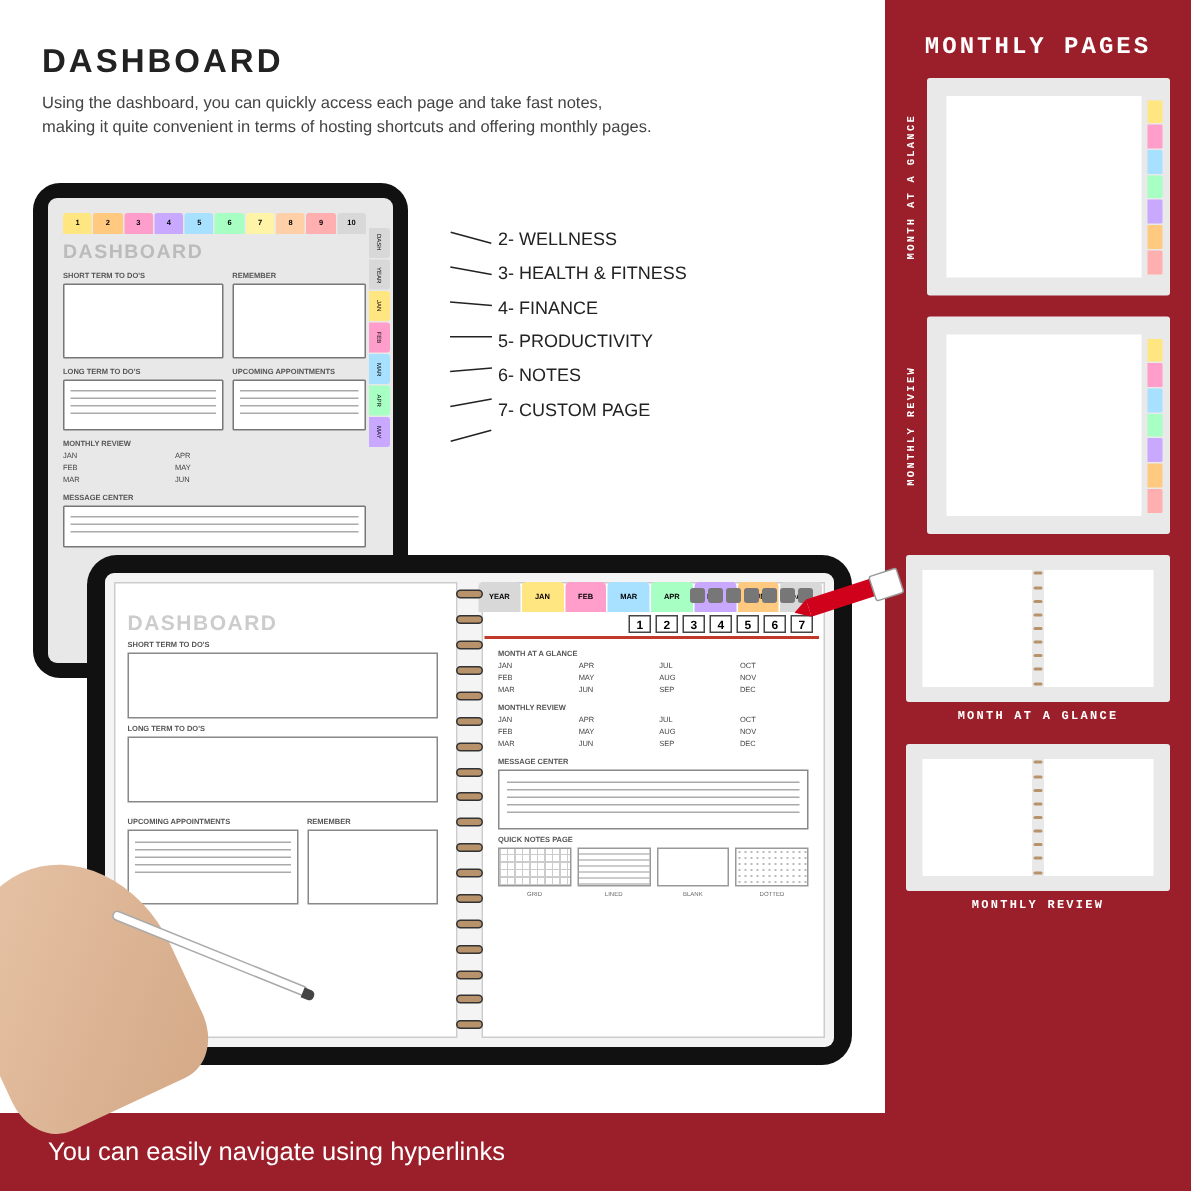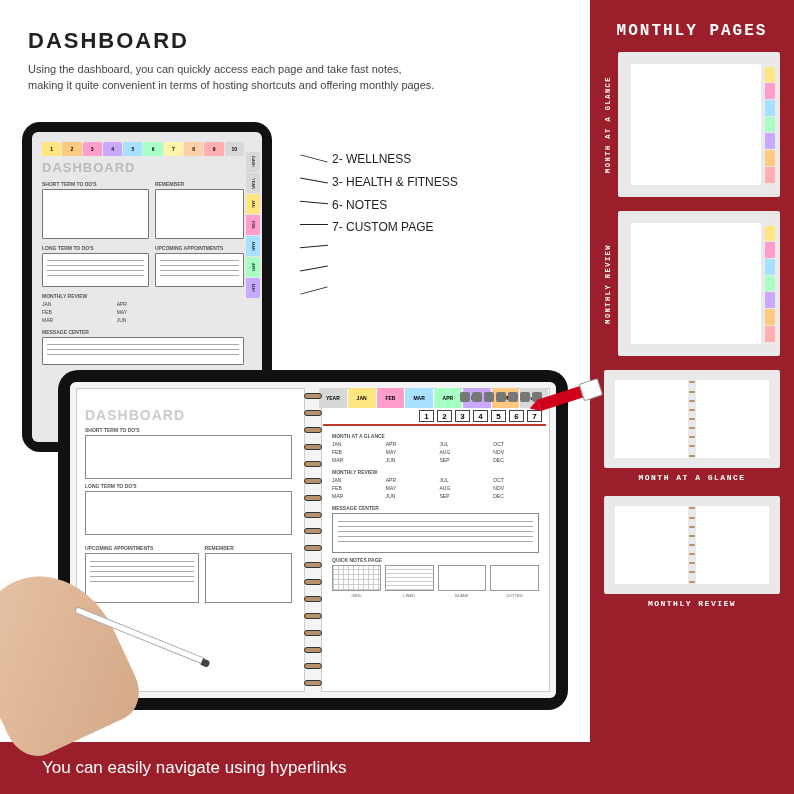--- a/index.html
+++ b/index.html
@@ -62,21 +62,21 @@
 .marker { position: absolute; right: 4px; top: 392px; width: 48px; height: 12px; background: #d0021b; transform: rotate(-18deg); z-index: 10; }
 .marker::before { content: ''; position: absolute; left: -10px; top: 0; border-right: 10px solid #d0021b; border-top: 6px solid transparent; border-bottom: 6px solid transparent; }
 .marker::after { content: ''; position: absolute; right: -16px; top: -2px; width: 18px; height: 16px; background: #fff; border: 1px solid #999; border-radius: 2px; }
 
 
 .hand { position: absolute; left: -20px; bottom: 50px; width: 140px; height: 170px; background: linear-gradient(135deg, #e8c5a8, #d4a987); border-radius: 50% 50% 20% 20%; transform: rotate(-25deg); z-index: 8; }
 .stylus { position: absolute; left: 70px; bottom: 155px; width: 140px; height: 7px; background: #fff; border: 0.5px solid #aaa; border-radius: 4px; transform: rotate(22deg); z-index: 9; }
 .stylus::after { content: ''; position: absolute; right: -6px; top: 0; width: 8px; height: 7px; background: #444; border-radius: 0 3px 3px 0; }
 
 
-.banner { position: absolute; left: 0; bottom: 0; width: 590px; height: 52px; background: #9a1f2a; color: #fff; display: flex; align-items: center; padding-left: 42px; font-size: 17px; font-weight: 500; }
+.banner { position: absolute; left: 0; bottom: 0; width: 590px; height: 52px; background: #9a1f2a; color: #fff; display: flex; align-items: center; padding-left: 32px; font-size: 17px; font-weight: 500; }
 
 
 .side-title { text-align: center; color: #fff; font-size: 16px; font-weight: 700; letter-spacing: 2px; padding: 22px 4px 12px; }
 .side-items { padding: 0 14px; }
 .side-block { margin-bottom: 14px; position: relative; }
 .side-block.lab-left { display: flex; align-items: center; gap: 6px; }
 .side-vert { color: #fff; font-size: 7px; font-weight: 600; letter-spacing: 1.5px; writing-mode: vertical-rl; transform: rotate(180deg); text-align: center; }
 .thumb { background: #e9e9e9; border-radius: 2px; overflow: hidden; position: relative; flex: 1; }
 .thumb-p { height: 145px; }
 .thumb-l { height: 98px; width: 100%; }
@@ -95,20 +95,22 @@
 <div class="main-area">
   <div class="title">DASHBOARD</div>
   <div class="subtitle">
     <span>Using the dashboard, you can quickly access each page and take fast notes,</span><br>
     <span>making it quite convenient in terms of hosting shortcuts and offering monthly pages.</span>
   </div>
 
   <div class="legend">
       <div>2-   WELLNESS</div>
       <div>3-   HEALTH &amp; FITNESS</div>
+    <div>4-   FINANCE</div>
+      <div>5-   PRODUCTIVITY</div>
       <div>6-   NOTES</div>
     <div>7-   CUSTOM PAGE</div>
   </div>
   <div class="lead-lines">
     <div style="left:0;top:0;width:28px;transform:rotate(15deg)"></div>
     <div style="left:0;top:22px;width:28px;transform:rotate(10deg)"></div>
     <div style="left:0;top:44px;width:28px;transform:rotate(5deg)"></div>
     <div style="left:0;top:66px;width:28px"></div>
     <div style="left:0;top:88px;width:28px;transform:rotate(-5deg)"></div>
     <div style="left:0;top:110px;width:28px;transform:rotate(-10deg)"></div>

